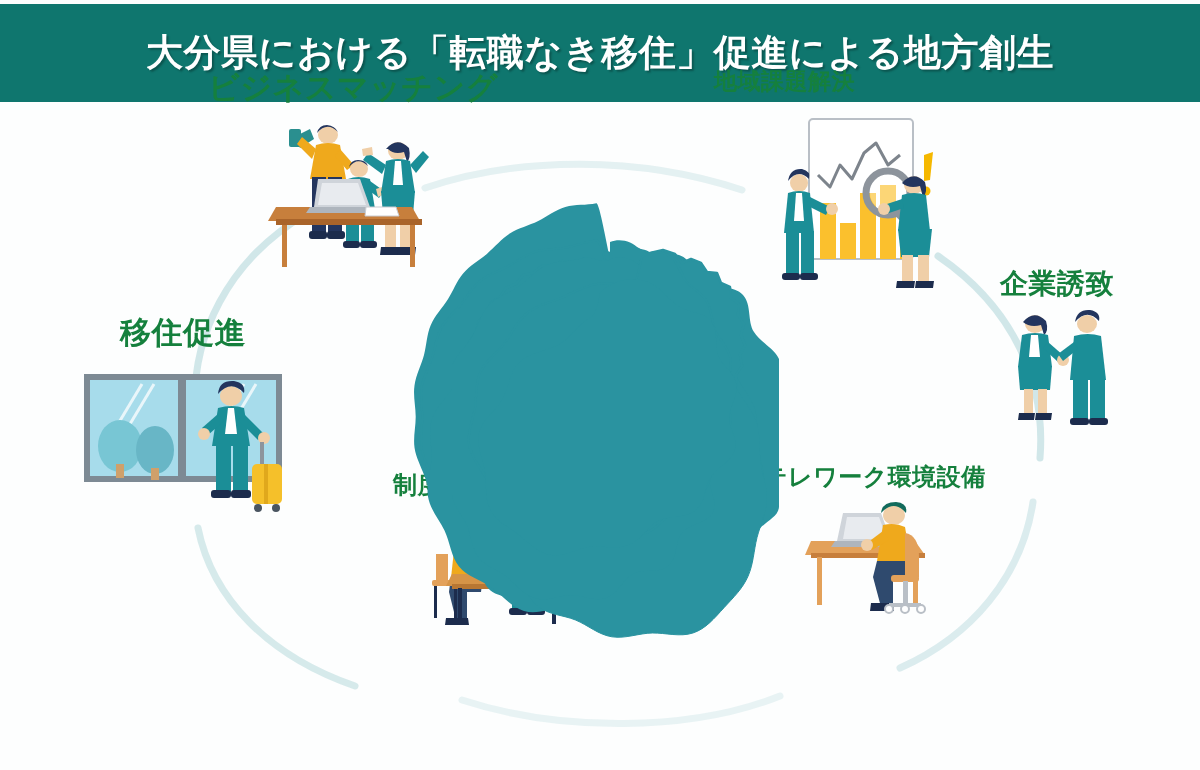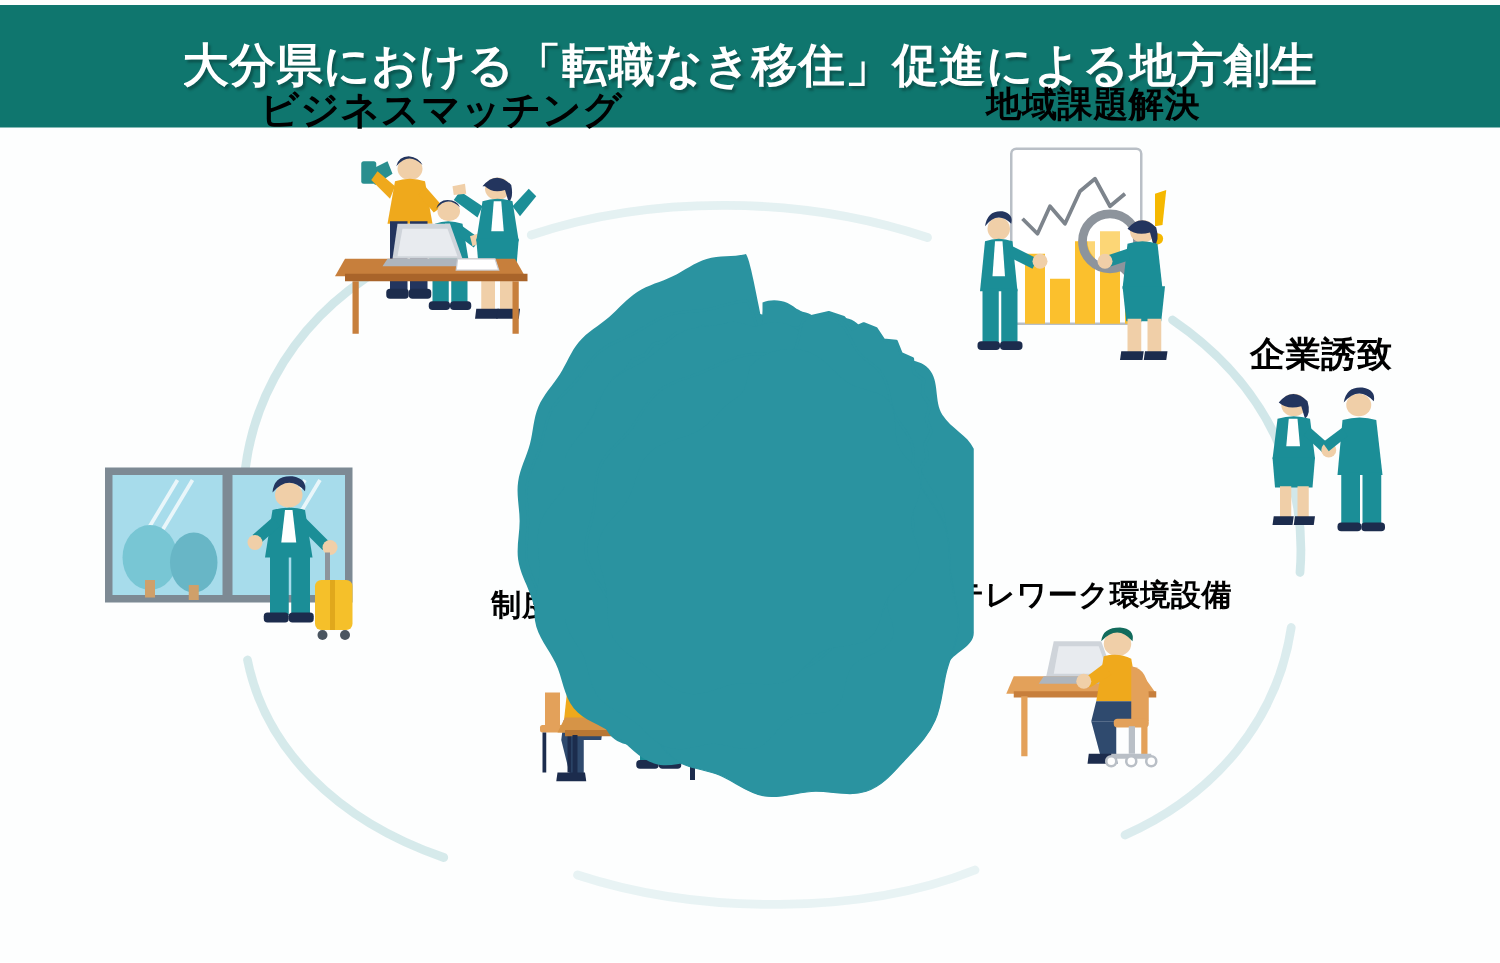--- a/index.html
+++ b/index.html
@@ -54,28 +54,28 @@
     position: absolute;
     left: 0; top: 0;
     width: 1200px;
     height: 672px;
     overflow: visible;
   }
 
   
   .node-label {
     position: absolute;
-    color: #000000;
+    color: #15803d;
     font-weight: 700;
     white-space: nowrap;
     letter-spacing: 0.5px;
     line-height: 1;
   }
   .lbl-biz      { left: 208px; top: 72px;  font-size: 31px; }
-  .lbl-issue    { left: 789px; top: 70px;  font-size: 28px; }
+  .lbl-issue    { left: 714px; top: 70px;  font-size: 23px; }
   .lbl-attract  { left: 1000px; top: 270px; font-size: 28px; }
   .lbl-telework { left: 763px; top: 465px; font-size: 24px; }
   .lbl-system   { left: 393px; top: 473px; font-size: 24px; }
   .lbl-migrate  { left: 120px; top: 317px; font-size: 31px; }
 
   
   .illo { position: absolute; }
   .illo svg { display: block; overflow: visible; }
   .ill-biz      { left: 258px; top: 115px; }
   .ill-issue    { left: 776px; top: 115px; }
@@ -2590,20 +2590,21 @@
       </g>
     </svg>
 
   </div>
 
   <div class="node-label lbl-biz">ビジネスマッチング</div>
   <div class="node-label lbl-issue">地域課題解決</div>
   <div class="node-label lbl-attract">企業誘致</div>
   <div class="node-label lbl-telework">テレワーク環境設備</div>
   <div class="node-label lbl-system">制度・補助の確立</div>
+  <div class="node-label lbl-migrate">移住促進</div>
 
   <div class="illo ill-biz">
     <svg width="190" height="160" viewBox="0 0 190 160">
 
       <g>
         <path d="M36,22 l16,-8 l4,10 l-14,9 z" fill="#2a8f8f"></path>
         <rect x="31" y="14" width="12" height="18" rx="2" fill="#2a8f8f"></rect>
         <path d="M60,20 a10,9 0 1,1 20,0 a10,9 0 1,1 -20,0" fill="#f0cfa8"></path>
         <path d="M59,18 q10,-12 21,-1 q-3,-6 -11,-7 q-8,0 -10,8 z" fill="#23355e"></path>
         <path d="M58,30 q12,-4 24,0 l6,34 l-36,0 z" fill="#efa91c"></path>

